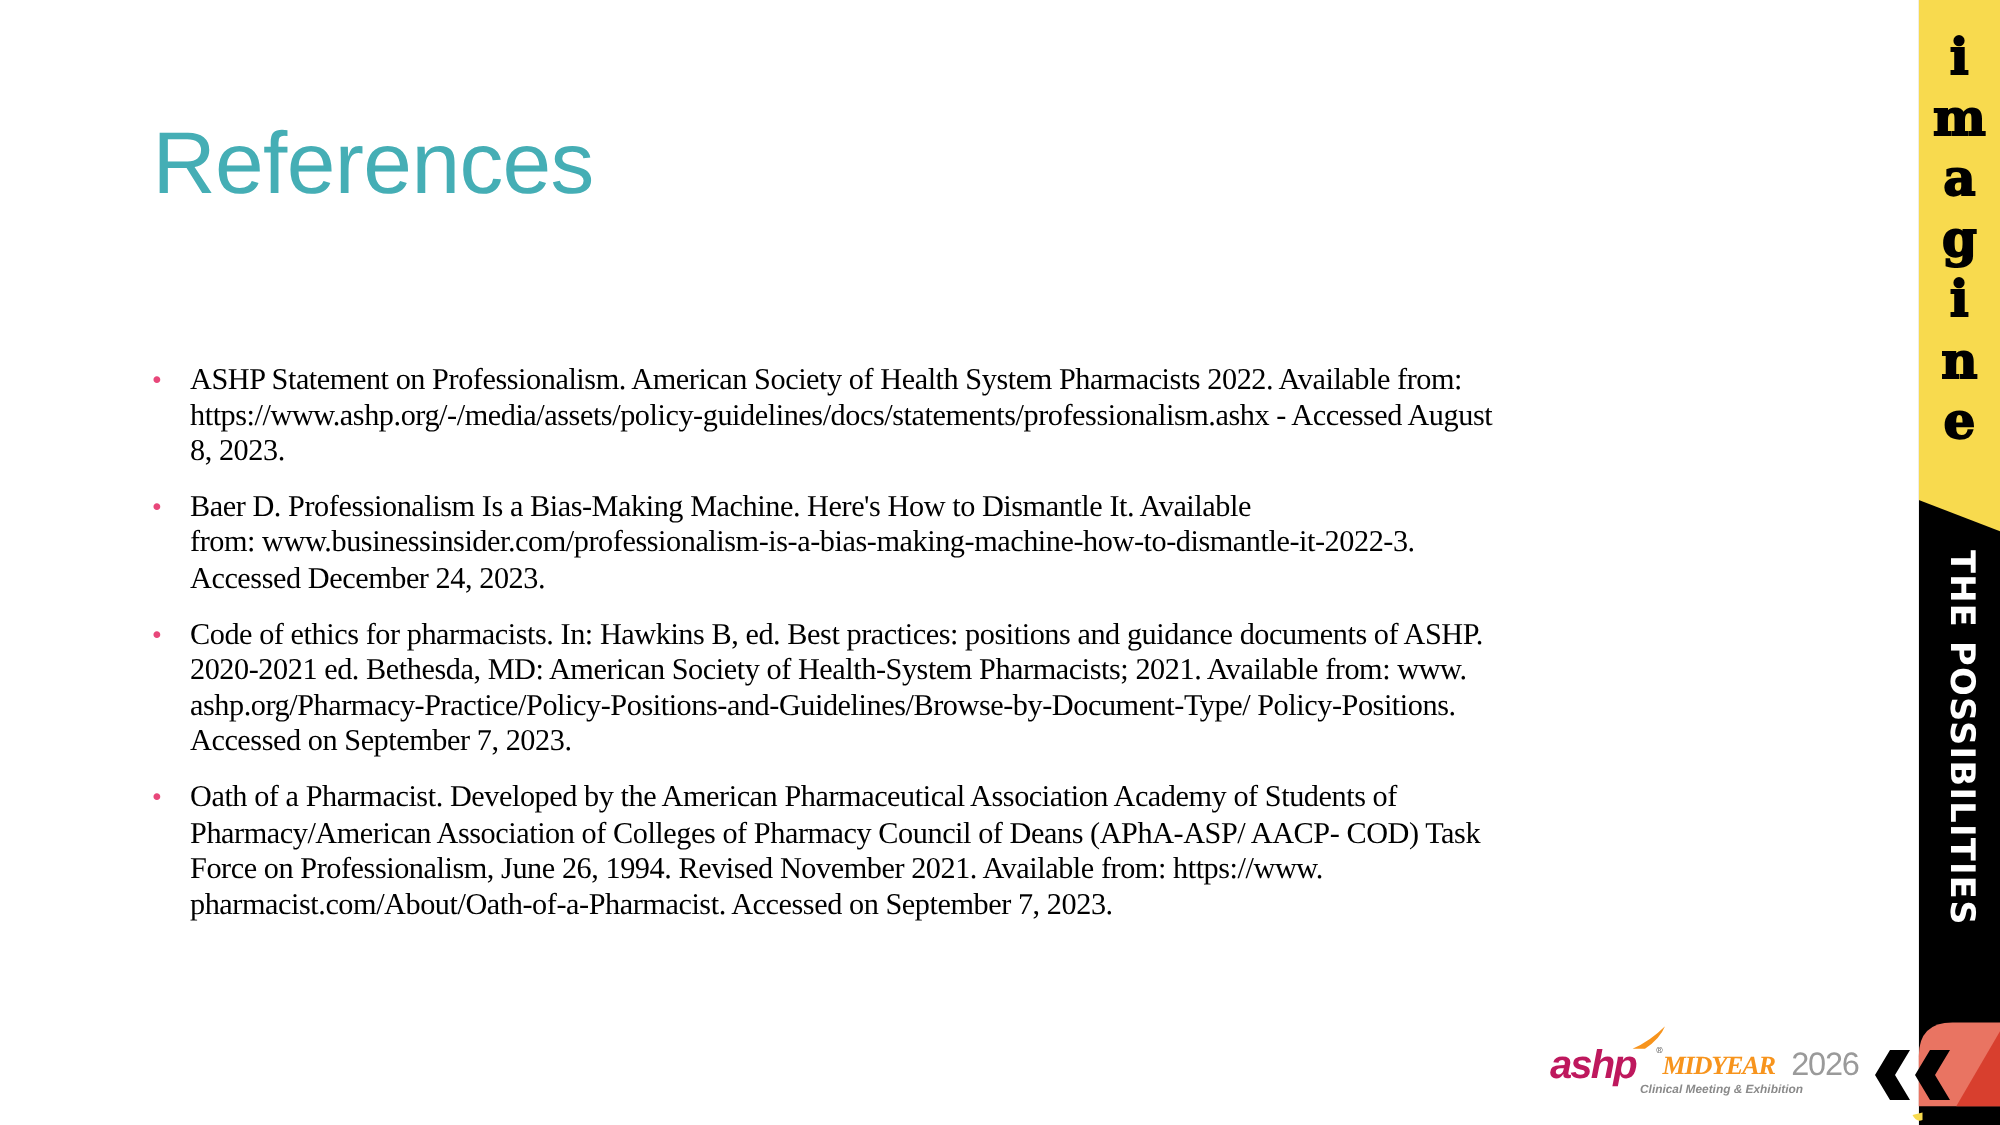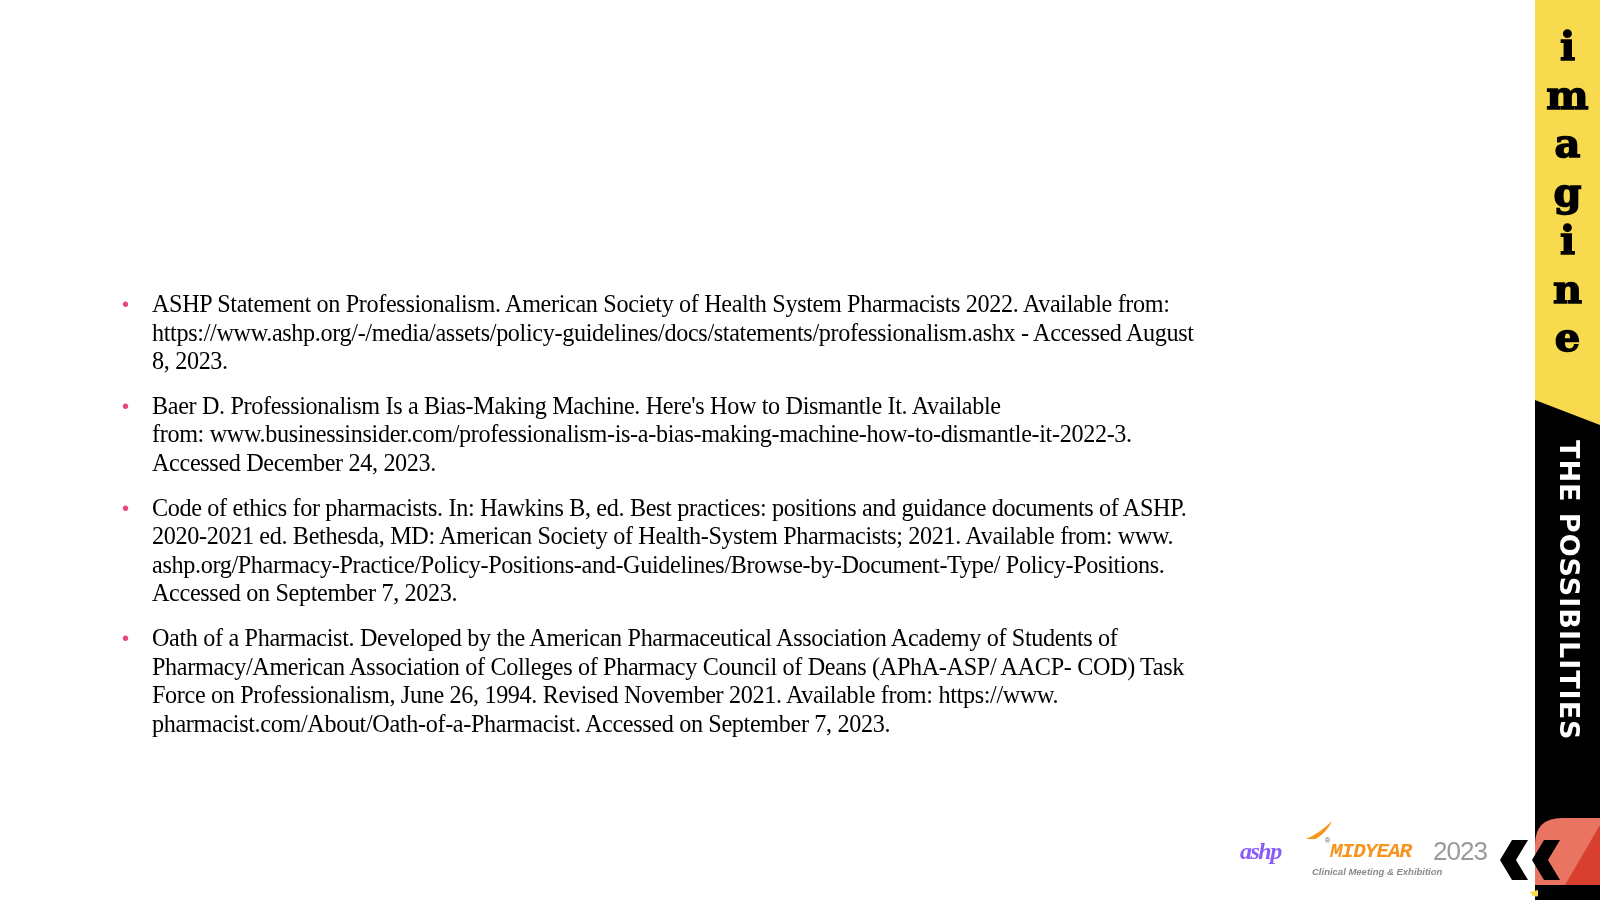--- a/index.html
+++ b/index.html
@@ -52,45 +52,46 @@
     font-family: "DejaVu Sans", sans-serif; font-weight: bold;
     font-size: 27px; letter-spacing: 1px; color: #ffffff; white-space: nowrap;
   }
   .chevrons { position: absolute; left: 1480px; top: 800px; }
 
   
   .logo { position: absolute; left: 1240px; top: 835px; width: 260px; height: 60px; }
   .logo-swoosh { position: absolute; left: 66px; top: -14px; }
   .logo-ashp {
     position: absolute; left: 0; top: 0;
-    font-family: Liberation Serif, serif; font-weight: bold; font-style: italic;
-    font-size: 24px; color: #8b5cf6; letter-spacing: -1.5px; line-height: 32px;
+    font-family: Liberation Sans, sans-serif; font-weight: bold; font-style: italic;
+    font-size: 32px; color: #be185d; letter-spacing: -1.5px; line-height: 32px;
   }
   .logo-reg { position: absolute; left: 85px; top: 2px; font-size: 7px; color: #555; }
   .logo-midyear {
     position: absolute; left: 90px; top: 5px;
-    font-family: Liberation Mono, monospace; font-weight: bold; font-style: italic;
+    font-family: Liberation Serif, serif; font-weight: bold; font-style: italic;
     font-size: 21px; color: #F7941D; letter-spacing: -1px; line-height: 24px;
   }
   .logo-year {
     position: absolute; left: 193px; top: 3px;
     font-family: "Liberation Sans", sans-serif;
     font-size: 26px; color: #9a9a9a; letter-spacing: -1px; line-height: 26px;
   }
   .logo-sub {
     position: absolute; left: 72px; top: 31px;
     font-family: "Liberation Sans", sans-serif; font-style: italic;
     font-size: 9.5px; color: #8a8a8a; white-space: nowrap; font-weight: bold;
   }
 </style>
 </head>
 <body>
 
 <div class="slide">
 
+  <h1 class="title">References</h1>
 
   <ul class="ref-list">
     <li class="ref-item">
       <span class="bullet">•</span>
       <span class="ref-text">ASHP Statement on Professionalism. American Society of Health System Pharmacists 2022. Available from:
 https://www.ashp.org/-/media/assets/policy-guidelines/docs/statements/professionalism.ashx - Accessed August
 8, 2023.</span>
     </li>
     <li class="ref-item">
       <span class="bullet">•</span>
@@ -143,17 +144,17 @@
     <polygon points="80,40 64,40 52,60 64,80 80,80 68,60" fill="#000000"></polygon>
   </svg>
 
   <div class="logo">
     <svg class="logo-swoosh" width="30" height="20" viewBox="0 0 30 20">
       <path d="M0,18 Q14,12 26,0 Q22,10 10,18 Z" fill="#F7941D"></path>
     </svg>
     <span class="logo-ashp">ashp</span>
     <span class="logo-reg">®</span>
     <span class="logo-midyear">MIDYEAR</span>
-    <span class="logo-year">2023</span>
+    <span class="logo-year">2026</span>
     <span class="logo-sub">Clinical Meeting &amp; Exhibition</span>
   </div>
 
 </div>
 
 </body></html>

